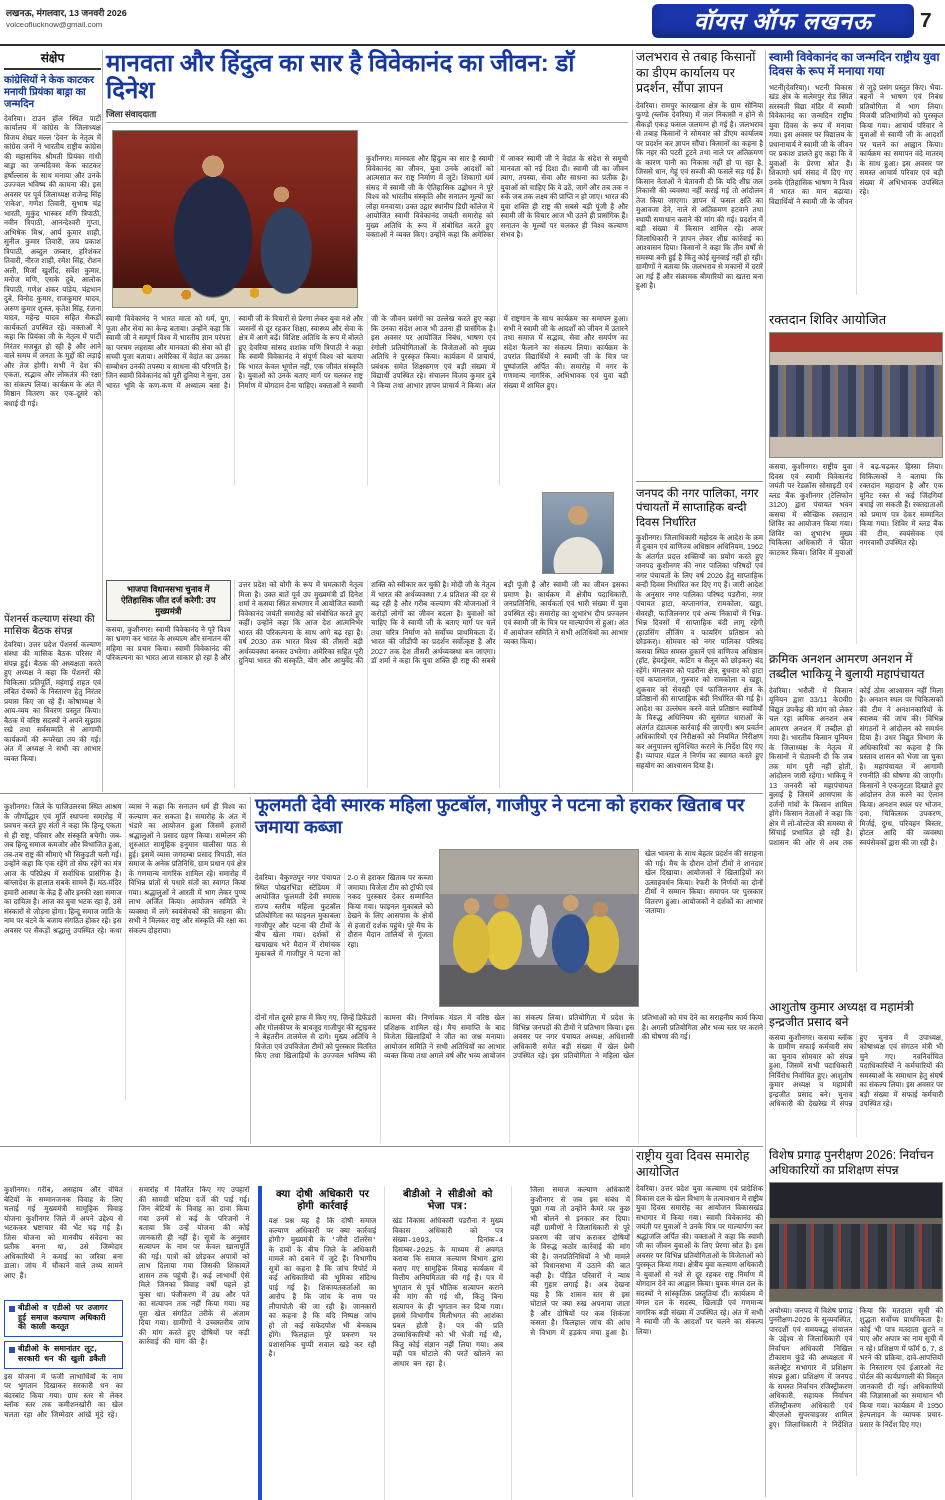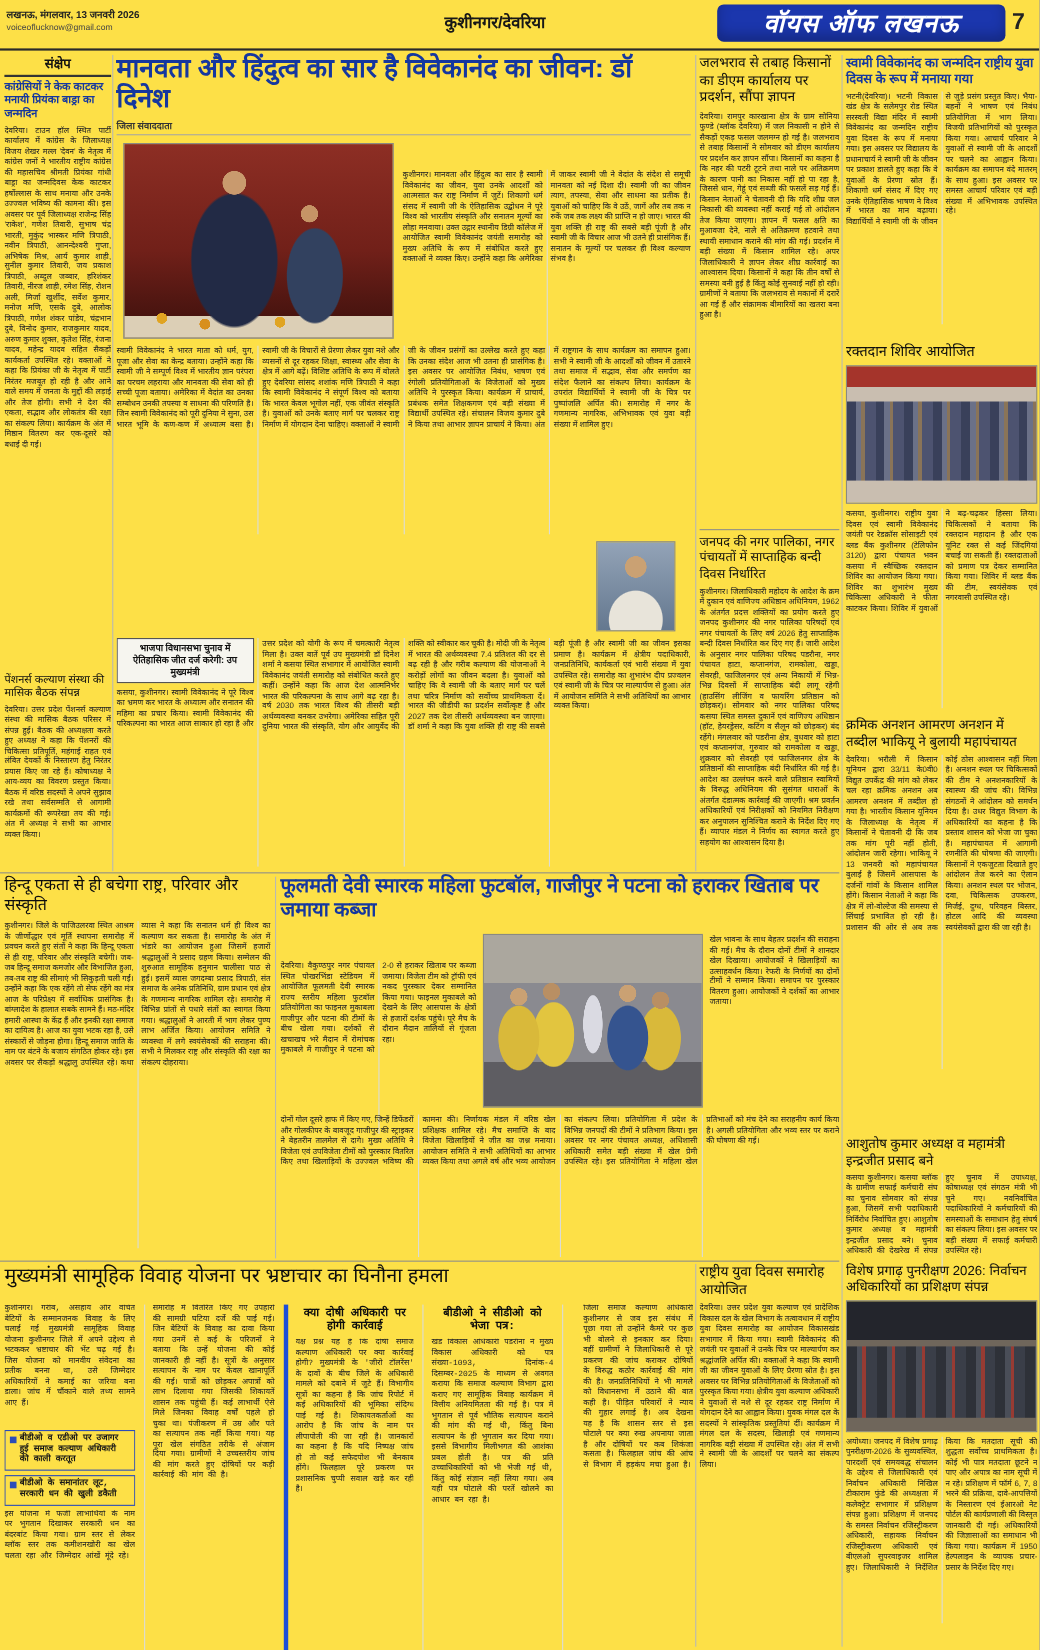--- a/index.html
+++ b/index.html
@@ -1,18 +1,18 @@
 <!DOCTYPE html>
 <html lang="hi"><head>
 <meta charset="utf-8">
 <style>
   *{margin:0;padding:0;box-sizing:border-box;}
   html,body{background:#9a9a9a;}
   body{font-family:"Liberation Sans","DejaVu Sans",sans-serif;}
-  .page{position:relative;width:945px;height:1500px;margin:0 auto;background:#fde047;color:#111;overflow:hidden;}
+  .page{position:relative;width:945px;height:1500px;margin:0 auto;background:#ffffff;color:#111;overflow:hidden;}
   .abs{position:absolute;}
   .bt{font-size:7.2px;line-height:1.32;text-align:justify;color:#232323;overflow:hidden;}
   .c2{column-count:2;column-gap:7px;column-rule:1px solid #dcdcd6;margin-top:24px;}
   .c4{column-count:4;column-gap:8px;column-rule:1px solid #dcdcd6;}
   .hd-b{font-weight:bold;color:#15379f;}
   .hd-k{font-weight:normal;color:#0d0d0d;}
   .vrule{position:absolute;width:1px;background:#b9b9b2;}
   .hrule{position:absolute;height:1px;background:#8f8f88;}
   .masthead{position:absolute;left:652px;top:4px;width:262px;height:34px;background:#1b36ad;border-radius:6px;color:#fff;
     font-size:23px;font-weight:bold;font-style:italic;text-align:center;line-height:34px;letter-spacing:1px;
@@ -68,21 +68,20 @@
   .bullet-box .bx{font-size:7.8px;font-weight:bold;line-height:1.25;color:#161616;text-align:left;}
   .subhead{font-size:10.2px;font-weight:bold;color:#0d0d0d;text-align:center;line-height:1.2;margin:3px 0 4px;}
 </style>
 </head>
 <body>
 
 <div class="page">
 
   <div class="issue-date">लखनऊ, मंगलवार, 13 जनवरी 2026</div>
   <div class="email">voiceoflucknow@gmail.com</div>
-  <div class="section-title">कुशीनगर/देवरिया</div>
   <div class="masthead">वॉयस ऑफ लखनऊ</div>
   <div class="pagenum">7</div>
   <div class="hrule" style="left:0;top:44px;width:945px;height:2px;background:#2a2a2a;"></div>
 
   <div class="vrule" style="left:102px;top:50px;height:742px;"></div>
   <div class="vrule" style="left:632px;top:50px;height:742px;"></div>
   <div class="vrule" style="left:632px;top:1149px;height:348px;"></div>
   <div class="vrule" style="left:765px;top:50px;height:1447px;"></div>
   <div class="vrule" style="left:250px;top:797px;height:347px;"></div>
   <div class="hrule" style="left:0;top:793px;width:763px;"></div>
@@ -137,45 +136,43 @@
     <div class="photo photo-blood" style="width:174px;height:126px;margin-top:4px;"></div>
     <div class="bt c2" style="height:182px;margin-top:4px;">कसया, कुशीनगर। राष्ट्रीय युवा दिवस एवं स्वामी विवेकानंद जयंती पर रेडक्रॉस सोसाइटी एवं ब्लड बैंक कुशीनगर (टेलिफोन 3120) द्वारा पंचायत भवन कसया में स्वैच्छिक रक्तदान शिविर का आयोजन किया गया। शिविर का शुभारंभ मुख्य चिकित्सा अधिकारी ने फीता काटकर किया। शिविर में युवाओं ने बढ़-चढ़कर हिस्सा लिया। चिकित्सकों ने बताया कि रक्तदान महादान है और एक यूनिट रक्त से कई जिंदगियां बचाई जा सकती हैं। रक्तदाताओं को प्रमाण पत्र देकर सम्मानित किया गया। शिविर में ब्लड बैंक की टीम, स्वयंसेवक एवं नगरवासी उपस्थित रहे।</div>
   </section>
 
   <section class="abs" style="left:769px;top:652px;width:174px;height:344px;">
     <h3 class="hd-k" style="font-size:12px;line-height:1.24;">क्रमिक अनशन आमरण अनशन में तब्दील भाकियू ने बुलायी महापंचायत</h3>
     <div class="bt c2" style="height:286px;margin-top:4px;">देवरिया। भरौली में किसान यूनियन द्वारा 33/11 के0वी0 विद्युत उपकेंद्र की मांग को लेकर चल रहा क्रमिक अनशन अब आमरण अनशन में तब्दील हो गया है। भारतीय किसान यूनियन के जिलाध्यक्ष के नेतृत्व में किसानों ने चेतावनी दी कि जब तक मांग पूरी नहीं होती, आंदोलन जारी रहेगा। भाकियू ने 13 जनवरी को महापंचायत बुलाई है जिसमें आसपास के दर्जनों गांवों के किसान शामिल होंगे। किसान नेताओं ने कहा कि क्षेत्र में लो-वोल्टेज की समस्या से सिंचाई प्रभावित हो रही है। प्रशासन की ओर से अब तक कोई ठोस आश्वासन नहीं मिला है। अनशन स्थल पर चिकित्सकों की टीम ने अनशनकारियों के स्वास्थ्य की जांच की। विभिन्न संगठनों ने आंदोलन को समर्थन दिया है। उधर विद्युत विभाग के अधिकारियों का कहना है कि प्रस्ताव शासन को भेजा जा चुका है। महापंचायत में आगामी रणनीति की घोषणा की जाएगी। किसानों ने एकजुटता दिखाते हुए आंदोलन तेज करने का ऐलान किया। अनशन स्थल पर भोजन, दवा, चिकित्सक उपकरण, मिर्जई, दुग्ध, परिवहन बिस्तर, होटल आदि की व्यवस्था स्वयंसेवकों द्वारा की जा रही है।</div>
   </section>
 
   <section class="abs" style="left:769px;top:1000px;width:174px;height:144px;">
-    <h3 class="hd-k" style="font-size:12px;line-height:1.24;margin-top:33px;">आशुतोष कुमार अध्यक्ष व महामंत्री इन्द्रजीत प्रसाद बने</h3>
+    <h3 class="hd-k" style="font-size:12px;line-height:1.24;">आशुतोष कुमार अध्यक्ष व महामंत्री इन्द्रजीत प्रसाद बने</h3>
     <div class="bt c2" style="height:104px;margin-top:3px;">कसया कुशीनगर। कसया ब्लॉक के ग्रामीण सफाई कर्मचारी संघ का चुनाव सोमवार को संपन्न हुआ, जिसमें सभी पदाधिकारी निर्विरोध निर्वाचित हुए। आशुतोष कुमार अध्यक्ष व महामंत्री इन्द्रजीत प्रसाद बने। चुनाव अधिकारी की देखरेख में संपन्न हुए चुनाव में उपाध्यक्ष, कोषाध्यक्ष एवं संगठन मंत्री भी चुने गए। नवनिर्वाचित पदाधिकारियों ने कर्मचारियों की समस्याओं के समाधान हेतु संघर्ष का संकल्प लिया। इस अवसर पर बड़ी संख्या में सफाई कर्मचारी उपस्थित रहे।</div>
   </section>
 
   <section class="abs" style="left:769px;top:1148px;width:174px;height:349px;">
     <h3 class="hd-k" style="font-size:12px;line-height:1.24;">विशेष प्रगाढ़ पुनरीक्षण 2026: निर्वाचन अधिकारियों का प्रशिक्षण संपन्न</h3>
     <div class="photo photo-training" style="width:174px;height:120px;margin-top:4px;"></div>
     <div class="bt c2" style="height:170px;margin-top:4px;">अयोध्या। जनपद में विशेष प्रगाढ़ पुनरीक्षण-2026 के सुव्यवस्थित, पारदर्शी एवं समयबद्ध संचालन के उद्देश्य से जिलाधिकारी एवं निर्वाचन अधिकारी निखिल टीकाराम फुंडे की अध्यक्षता में कलेक्ट्रेट सभागार में प्रशिक्षण संपन्न हुआ। प्रशिक्षण में जनपद के समस्त निर्वाचन रजिस्ट्रीकरण अधिकारी, सहायक निर्वाचन रजिस्ट्रीकरण अधिकारी एवं बीएलओ सुपरवाइजर शामिल हुए। जिलाधिकारी ने निर्देशित किया कि मतदाता सूची की शुद्धता सर्वोच्च प्राथमिकता है। कोई भी पात्र मतदाता छूटने न पाए और अपात्र का नाम सूची में न रहे। प्रशिक्षण में फॉर्म 6, 7, 8 भरने की प्रक्रिया, दावे-आपत्तियों के निस्तारण एवं ईआरओ नेट पोर्टल की कार्यप्रणाली की विस्तृत जानकारी दी गई। अधिकारियों की जिज्ञासाओं का समाधान भी किया गया। कार्यक्रम में 1950 हेल्पलाइन के व्यापक प्रचार-प्रसार के निर्देश दिए गए।</div>
   </section>
 
   <section class="abs" style="left:4px;top:797px;width:242px;height:346px;">
-    <h3 class="hd-k" style="font-size:14.5px;line-height:1.22;">हिन्दू एकता से ही बचेगा राष्ट्र, परिवार और संस्कृति</h3>
     <div class="bt c2" style="height:298px;margin-top:5px;">कुशीनगर। जिले के पाजिउलरवा स्थित आश्रम के जीर्णोद्धार एवं मूर्ति स्थापना समारोह में प्रवचन करते हुए संतों ने कहा कि हिन्दू एकता से ही राष्ट्र, परिवार और संस्कृति बचेगी। जब-जब हिन्दू समाज कमजोर और विभाजित हुआ, तब-तब राष्ट्र की सीमाएं भी सिकुड़ती चली गईं। उन्होंने कहा कि एक रहेंगे तो सेफ रहेंगे का मंत्र आज के परिप्रेक्ष्य में सर्वाधिक प्रासंगिक है। बांग्लादेश के हालात सबके सामने हैं। मठ-मंदिर हमारी आस्था के केंद्र हैं और इनकी रक्षा समाज का दायित्व है। आज का युवा भटक रहा है, उसे संस्कारों से जोड़ना होगा। हिन्दू समाज जाति के नाम पर बंटने के बजाय संगठित होकर रहे। इस अवसर पर सैकड़ों श्रद्धालु उपस्थित रहे। कथा व्यास ने कहा कि सनातन धर्म ही विश्व का कल्याण कर सकता है। समारोह के अंत में भंडारे का आयोजन हुआ जिसमें हजारों श्रद्धालुओं ने प्रसाद ग्रहण किया। सम्मेलन की शुरुआत सामूहिक हनुमान चालीसा पाठ से हुई। इसमें व्यास जगदम्बा प्रसाद त्रिपाठी, संत समाज के अनेक प्रतिनिधि, ग्राम प्रधान एवं क्षेत्र के गणमान्य नागरिक शामिल रहे। समारोह में विभिन्न प्रांतों से पधारे संतों का स्वागत किया गया। श्रद्धालुओं ने आरती में भाग लेकर पुण्य लाभ अर्जित किया। आयोजन समिति ने व्यवस्था में लगे स्वयंसेवकों की सराहना की। सभी ने मिलकर राष्ट्र और संस्कृति की रक्षा का संकल्प दोहराया।</div>
   </section>
 
   <section class="abs" style="left:255px;top:795px;width:508px;height:350px;">
     <h2 class="hd-b" style="font-size:18px;line-height:1.2;">फूलमती देवी स्मारक महिला फुटबॉल, गाजीपुर ने पटना को हराकर खिताब पर जमाया कब्जा</h2>
     <div class="bt c2 abs" style="left:0;top:54px;width:178px;height:158px;">देवरिया। वैकुण्ठपुर नगर पंचायत स्थित पोखरभिंडा स्टेडियम में आयोजित फूलमती देवी स्मारक राज्य स्तरीय महिला फुटबॉल प्रतियोगिता का फाइनल मुकाबला गाजीपुर और पटना की टीमों के बीच खेला गया। दर्शकों से खचाखच भरे मैदान में रोमांचक मुकाबले में गाजीपुर ने पटना को 2-0 से हराकर खिताब पर कब्जा जमाया। विजेता टीम को ट्रॉफी एवं नकद पुरस्कार देकर सम्मानित किया गया। फाइनल मुकाबले को देखने के लिए आसपास के क्षेत्रों से हजारों दर्शक पहुंचे। पूरे मैच के दौरान मैदान तालियों से गूंजता रहा।</div>
     <div class="photo photo-football abs" style="left:184px;top:54px;width:200px;height:158px;"></div>
     <div class="bt abs" style="left:390px;top:54px;width:118px;height:158px;">खेल भावना के साथ बेहतर प्रदर्शन की सराहना की गई। मैच के दौरान दोनों टीमों ने शानदार खेल दिखाया। आयोजकों ने खिलाड़ियों का उत्साहवर्धन किया। रेफरी के निर्णयों का दोनों टीमों ने सम्मान किया। समापन पर पुरस्कार वितरण हुआ। आयोजकों ने दर्शकों का आभार जताया।</div>
     <div class="bt c4 abs" style="left:0;top:218px;width:508px;height:130px;">दोनों गोल दूसरे हाफ में किए गए, जिन्हें डिफेंडरों और गोलकीपर के बावजूद गाजीपुर की स्ट्राइकर ने बेहतरीन तालमेल से दागे। मुख्य अतिथि ने विजेता एवं उपविजेता टीमों को पुरस्कार वितरित किए तथा खिलाड़ियों के उज्ज्वल भविष्य की कामना की। निर्णायक मंडल में वरिष्ठ खेल प्रशिक्षक शामिल रहे। मैच समाप्ति के बाद विजेता खिलाड़ियों ने जीत का जश्न मनाया। आयोजन समिति ने सभी अतिथियों का आभार व्यक्त किया तथा अगले वर्ष और भव्य आयोजन का संकल्प लिया। प्रतियोगिता में प्रदेश के विभिन्न जनपदों की टीमों ने प्रतिभाग किया। इस अवसर पर नगर पंचायत अध्यक्ष, अधिशासी अधिकारी समेत बड़ी संख्या में खेल प्रेमी उपस्थित रहे। इस प्रतियोगिता ने महिला खेल प्रतिभाओं को मंच देने का सराहनीय कार्य किया है। अगली प्रतियोगिता और भव्य स्तर पर कराने की घोषणा की गई।</div>
   </section>
 
   <section class="abs" style="left:4px;top:1149px;width:626px;height:348px;">
-    <h2 class="hd-k" style="font-size:18px;line-height:1.15;">मुख्यमंत्री सामूहिक विवाह योजना पर भ्रष्टाचार का घिनौना हमला</h2>
     <div class="abs" style="left:0;top:37px;width:626px;height:314px;display:flex;gap:8px;font-family:Liberation Mono, monospace;">
       <div style="width:119px;overflow:hidden;">
         <div class="bt" style="height:110px;">कुशीनगर। गरीब, असहाय और वंचित बेटियों के सम्मानजनक विवाह के लिए चलाई गई मुख्यमंत्री सामूहिक विवाह योजना कुशीनगर जिले में अपने उद्देश्य से भटककर भ्रष्टाचार की भेंट चढ़ गई है। जिस योजना को मानवीय संवेदना का प्रतीक बनना था, उसे जिम्मेदार अधिकारियों ने कमाई का जरिया बना डाला। जांच में चौंकाने वाले तथ्य सामने आए हैं।</div>
         <div class="bullet-box">
           <span class="sq"></span>
           <span class="bx">बीडीओ व एडीओ पर उजागर हुई समाज कल्याण अधिकारी की काली करतूत</span>
         </div>
         <div class="bullet-box">
           <span class="sq"></span>
           <span class="bx">बीडीओ के समानांतर लूट, सरकारी धन की खुली डकैती</span>

